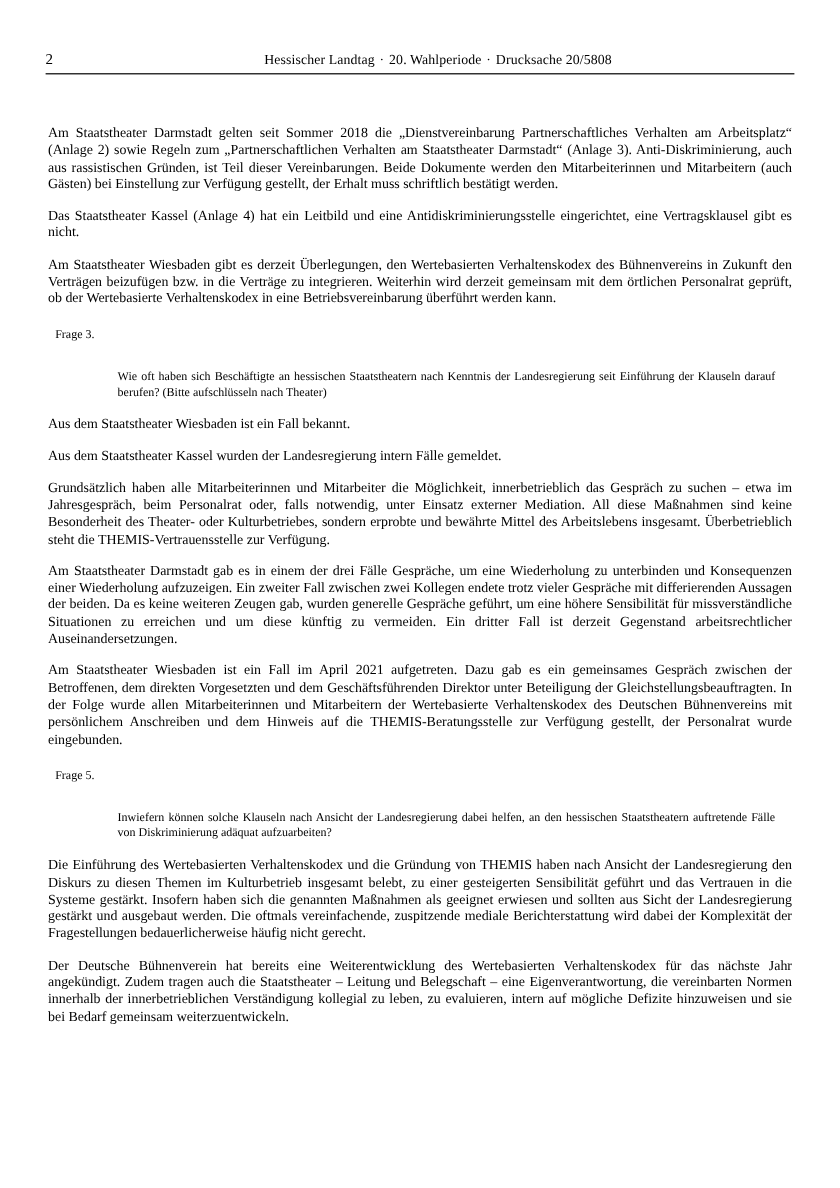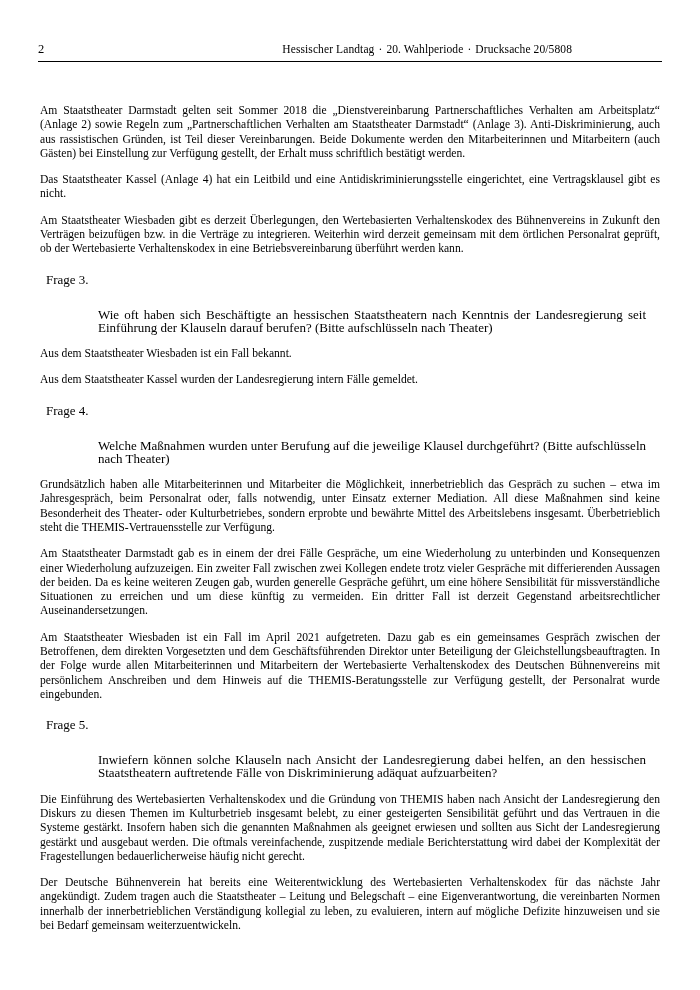--- a/index.html
+++ b/index.html
@@ -33,21 +33,21 @@
     font-size: 11.5px;
     padding-bottom: 4px;
     border-bottom: 1.1px solid #000;
   }
   .page-number {
     font-size: 12.5px;
     width: 120px;
   }
   .header-center {
     flex: 1;
-    text-align: right;
+    text-align: center;
     letter-spacing: 0.1px;
     padding-right: 90px;
   }
   .header-center .sep {
     padding: 0 4px;
   }
   .content {
     position: absolute;
     top: 104px;
     left: 40px;
@@ -57,21 +57,21 @@
     margin: 0 0 12px 0;
     font-size: 11.6px;
     line-height: 14.3px;
     text-align: justify;
     text-justify: inter-word;
     hyphens: manual;
   }
   .question {
     display: flex;
     margin: 16px 0 13px 6px;
-    font-size: 13px;
+    font-size: 10px;
     line-height: 13.2px;
   }
   .question .q-label {
     width: 52px;
     flex: 0 0 52px;
   }
   .question .q-text {
     flex: 1;
     text-align: justify;
     padding-right: 14px;
@@ -109,24 +109,20 @@
     <div class="question">
       <div class="q-label">Frage 3.</div>
       <div class="q-text">Wie oft haben sich Beschäftigte an hessischen Staatstheatern nach Kenntnis der Landesregierung seit Einführung der Klauseln darauf berufen? (Bitte aufschlüsseln nach Theater)</div>
     </div>
 
     <div id="answer3-paragraphs">
         <p class="para nospace"><span>Aus dem </span><b>Staatstheater Wiesbaden</b><span> ist ein Fall bekannt.</span></p>
         <p class="para nospace"><span>Aus dem </span><b>Staatstheater Kassel</b><span> wurden der Landesregierung intern Fälle gemeldet.</span></p>
       </div>
 
-    <div class="question">
-      <div class="q-label">Frage 4.</div>
-      <div class="q-text">Welche Maßnahmen wurden unter Berufung auf die jeweilige Klausel durchgeführt? (Bitte aufschlüsseln nach Theater)</div>
-    </div>
 
     <div id="answer4-paragraphs">
         <p class="para"><span>Grundsätzlich haben alle Mitarbeiterinnen und Mitarbeiter die Möglichkeit, innerbetrieblich das Gespräch zu suchen – etwa im Jahresgespräch, beim Personalrat oder, falls notwendig, unter Einsatz externer Mediation. All diese Maßnahmen sind keine Besonderheit des Theater- oder Kulturbetriebes, sondern erprobte und bewährte Mittel des Arbeitslebens insgesamt. Überbetrieblich steht die THEMIS-Vertrauensstelle zur Verfügung.</span></p>
         <p class="para"><span>Am </span><b>Staatstheater Darmstadt</b><span> gab es in einem der drei Fälle Gespräche, um eine Wiederholung zu unterbinden und Konsequenzen einer Wiederholung aufzuzeigen. Ein zweiter Fall zwischen zwei Kollegen endete trotz vieler Gespräche mit differierenden Aussagen der beiden. Da es keine weiteren Zeugen gab, wurden generelle Gespräche geführt, um eine höhere Sensibilität für missverständliche Situationen zu erreichen und um diese künftig zu vermeiden. Ein dritter Fall ist derzeit Gegenstand arbeitsrechtlicher Auseinandersetzungen.</span></p>
         <p class="para"><span>Am </span><b>Staatstheater Wiesbaden</b><span> ist ein Fall im April 2021 aufgetreten. Dazu gab es ein gemeinsames Gespräch zwischen der Betroffenen, dem direkten Vorgesetzten und dem Geschäftsführenden Direktor unter Beteiligung der Gleichstellungsbeauftragten. In der Folge wurde allen Mitarbeiterinnen und Mitarbeitern der Wertebasierte Verhaltenskodex des Deutschen Bühnenvereins mit persönlichem Anschreiben und dem Hinweis auf die THEMIS-Beratungsstelle zur Verfügung gestellt, der Personalrat wurde eingebunden.</span></p>
       </div>
 
     <div class="question">
       <div class="q-label">Frage 5.</div>
       <div class="q-text">Inwiefern können solche Klauseln nach Ansicht der Landesregierung dabei helfen, an den hessischen Staatstheatern auftretende Fälle von Diskriminierung adäquat aufzuarbeiten?</div>

